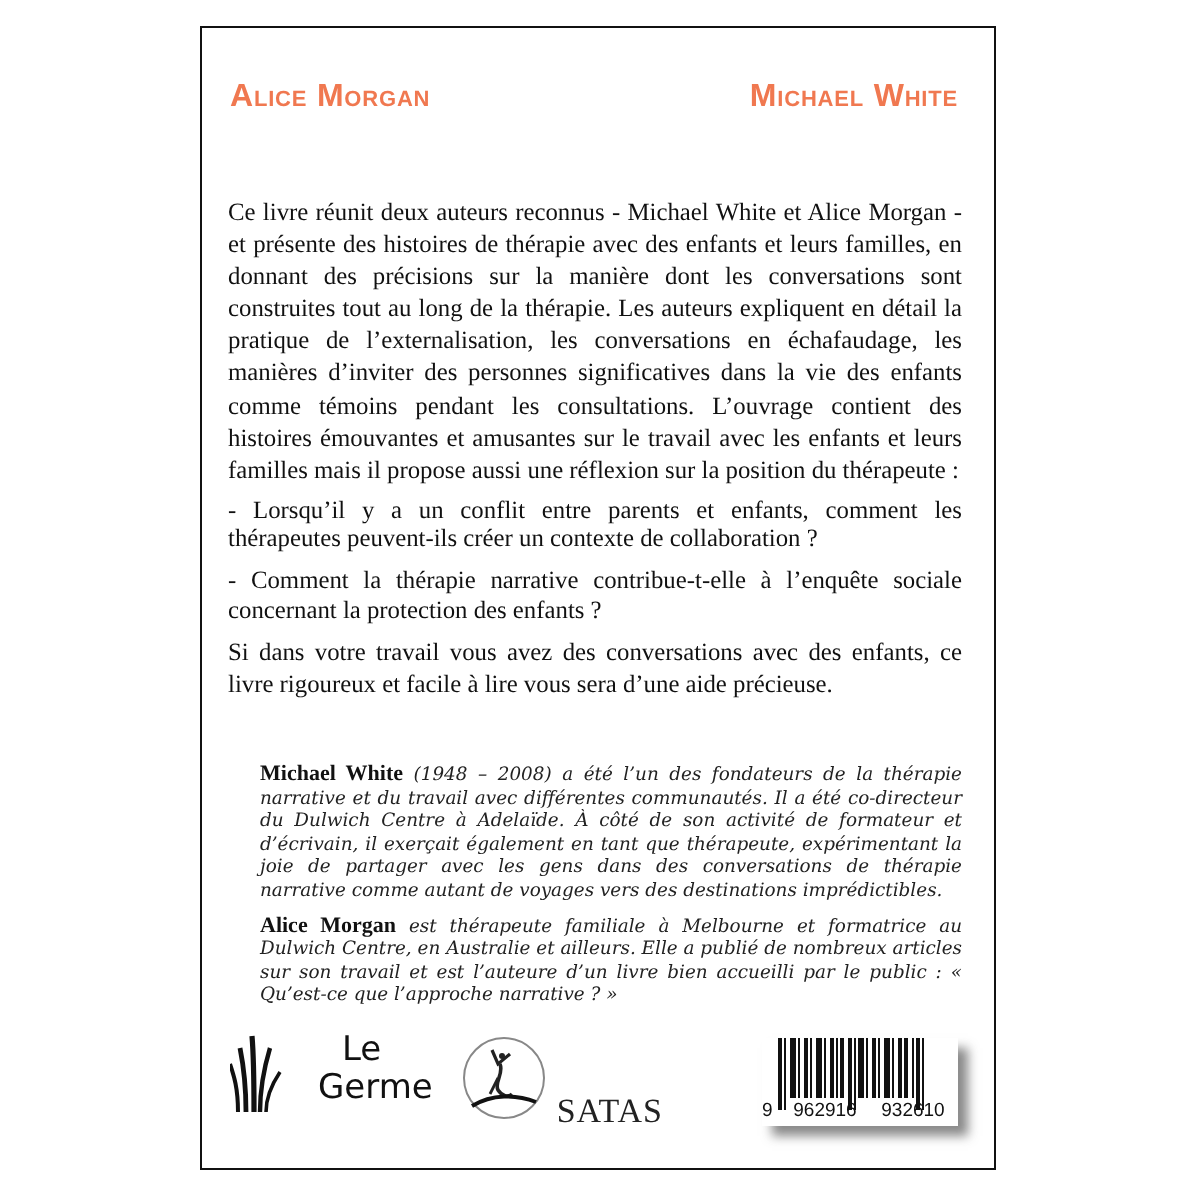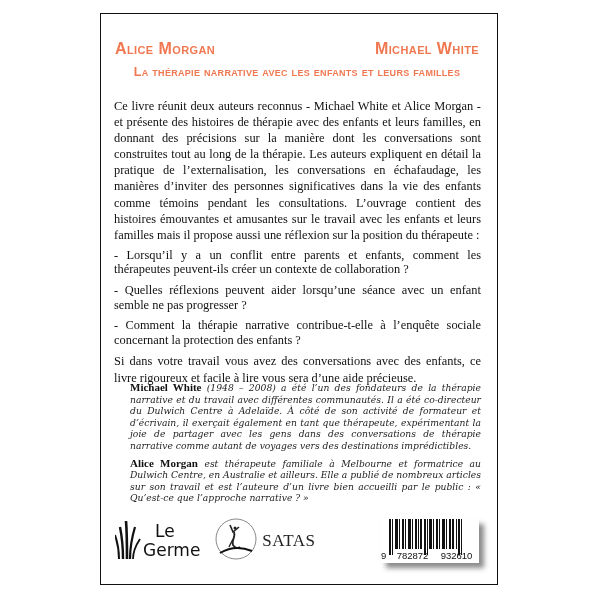--- a/index.html
+++ b/index.html
@@ -98,36 +98,37 @@
     .logos {
       position: absolute;
       top: 497px;
       left: 14px;
       height: 60px;
       display: flex;
       align-items: center;
     }
     .germe {
       display: flex;
-      align-items: center;
+      align-items: flex-start;
       height: 50px;
+      gap: 16px;
     }
     .germe-text {
       font-family: "DejaVu Sans", sans-serif;
       font-size: 17px;
       line-height: 19px;
       color: #111;
       margin-left: 2px;
     }
     .germe-text div:first-child {
       padding-left: 12px;
     }
     .satas {
       display: flex;
-      align-items: center;
+      align-items: flex-end;
       margin-left: 14px;
     }
     .satas-text {
       font-family: "Liberation Serif", serif;
       font-size: 17px;
       color: #222;
       letter-spacing: 0.5px;
       margin-left: 4px;
     }
     .barcode-wrap {
@@ -183,26 +184,24 @@
 </head>
 <body>
 
 <div class="cover">
 
   <div class="authors">
     <span>Alice Morgan</span>
     <span>Michael White</span>
   </div>
 
-  <div class="subtitle">La thérapie narrative avec les enfants et leurs familles</div>
 
   <div class="body-text">
     <p>Ce livre réunit deux auteurs reconnus - Michael White et Alice Morgan  - et présente des histoires de thérapie avec des enfants et leurs familles, en donnant des précisions sur la manière dont les conversations sont construites tout au long de la thérapie. Les auteurs expliquent en détail la pratique de l’externalisation, les conversations en échafaudage, les manières d’inviter des personnes significatives dans la vie des enfants comme témoins pendant les consultations. L’ouvrage contient des histoires émouvantes et amusantes sur le travail avec les enfants et leurs familles mais il propose aussi une réflexion sur la position du thérapeute :</p>
     <p class="q">- Lorsqu’il y a un conflit entre parents et enfants, comment les thérapeutes peuvent-ils créer un contexte de collaboration ?</p>
-    <p class="q">- Quelles réflexions peuvent aider lorsqu’une séance avec un enfant semble ne pas progresser ?</p>
     <p class="q">- Comment la thérapie narrative contribue-t-elle à l’enquête sociale concernant la protection des enfants ?</p>
     <p class="closing">Si dans votre travail vous avez des conversations avec des enfants, ce livre rigoureux et facile à lire vous sera d’une aide précieuse.</p>
   </div>
 
   <div class="bios">
     <p><span class="name">Michael White</span><span> (1948 – 2008) a été l’un des fondateurs de la thérapie narrative et du travail avec différentes communautés. Il a été co-directeur du Dulwich Centre à Adelaïde. À côté de son activité de formateur et d’écrivain, il exerçait également en tant que thérapeute, expérimentant la joie de partager avec les gens dans des conversations de thérapie narrative comme autant de voyages vers des destinations imprédictibles.</span></p>
     <p><span class="name">Alice Morgan</span><span> est thérapeute familiale à Melbourne et formatrice au Dulwich Centre, en Australie et ailleurs. Elle a publié de nombreux articles sur son travail et est l’auteure d’un livre bien accueilli par le public : « Qu’est-ce que l’approche narrative ? »</span></p>
   </div>
 
   <div class="logos">
@@ -282,19 +281,19 @@
         <span style="width:2px"></span>
           <span class="gap" style="width:2px"></span>
         <span style="width:1px"></span>
           <span class="gap" style="width:1px"></span>
         <span class="long" style="width:1.5px"></span>
           <span class="gap" style="width:1px"></span>
         <span class="long" style="width:1.5px"></span>
       </div>
       <div class="isbn">
         <span class="d0">9</span>
-        <span class="d1">782872</span>
+        <span class="d1">962916</span>
         <span class="d2">932610</span>
       </div>
     </div>
   </div>
 
 </div>
 
 </body></html>

